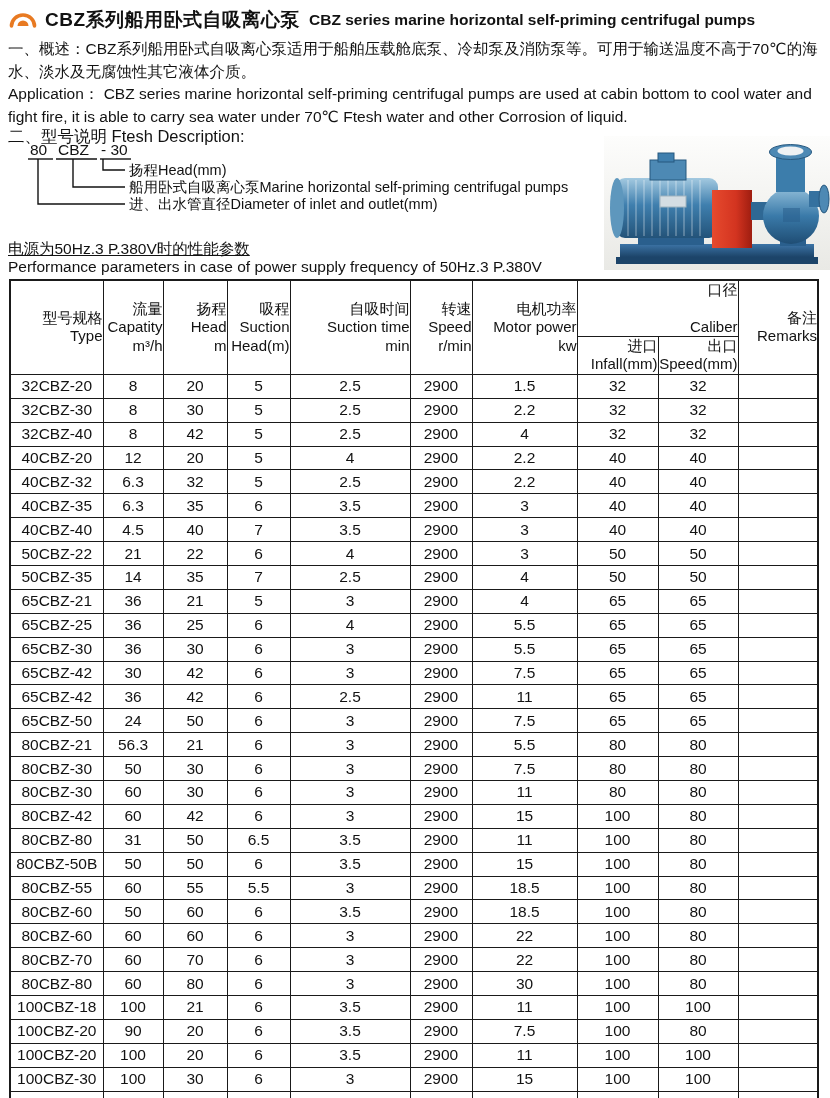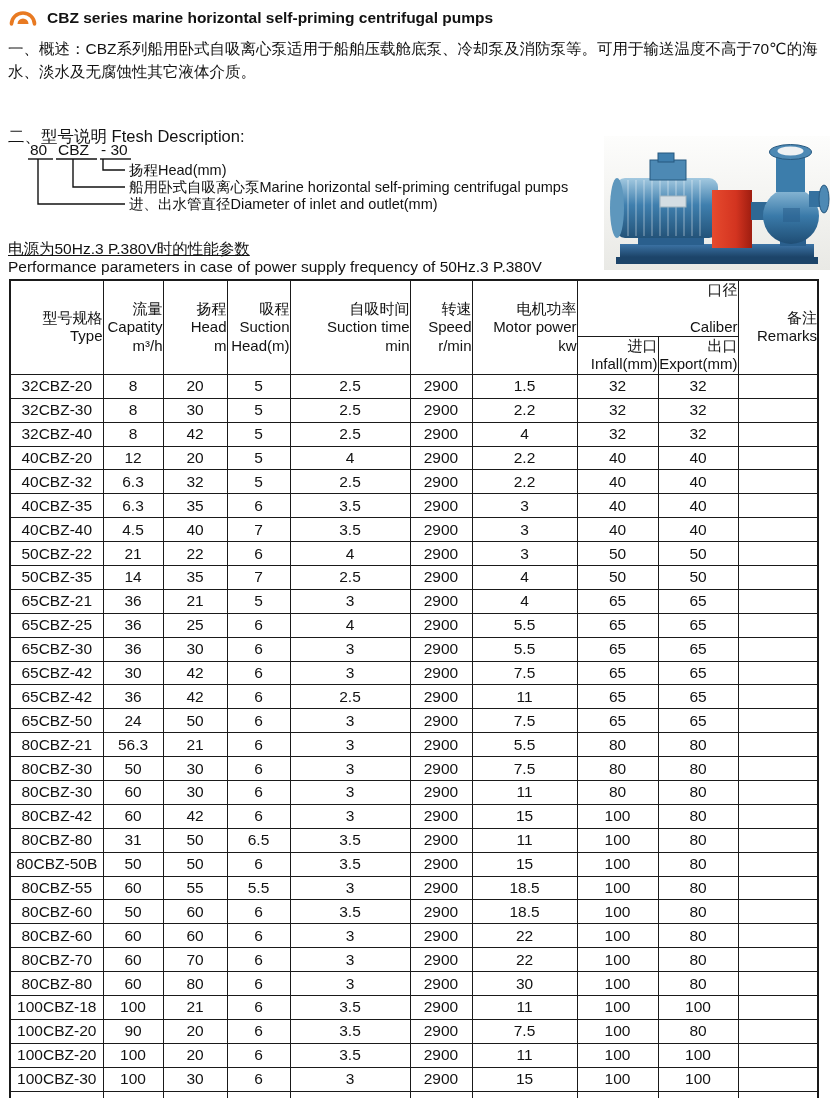--- a/index.html
+++ b/index.html
@@ -67,24 +67,26 @@
 </head>
 <body>
 
 <div class="page">
 
   <div class="title-row">
     <svg class="brand-icon" viewBox="0 0 30 22">
       <path d="M3.5,17 A11.5,11 0 0 1 26.5,17" fill="none" stroke="#e87a22" stroke-width="3.6" stroke-linecap="round"></path>
       <path d="M9.5,17 A5.5,5.5 0 0 1 20.5,17 Z" fill="#e87a22"></path>
     </svg>
+    <span class="title-zh">CBZ系列船用卧式自吸离心泵</span>
     <span class="title-en">CBZ series marine horizontal self-priming centrifugal pumps</span>
   </div>
 
   <p class="para overview-zh">一、概述：CBZ系列船用卧式自吸离心泵适用于船舶压载舱底泵、冷却泵及消防泵等。可用于输送温度不高于70℃的海水、淡水及无腐蚀性其它液体介质。</p>
+  <p class="para overview-en">Application：  CBZ series marine horizontal self-priming centrifugal pumps are used at cabin bottom to cool water and fight fire, it is able to carry sea water under 70℃ Ftesh water and other Corrosion of liquid.</p>
 
   <div class="sec-heading sec2">二、型号说明  Ftesh Description:</div>
 
   <svg class="model-diagram" width="600" height="82" viewBox="0 0 600 82">
     <text class="code-txt" x="5" y="12">80</text>
     <text class="code-txt" x="33" y="12">CBZ</text>
     <text class="code-txt" x="76" y="12">- 30</text>
 
     <path class="diagram-line" d="M3,16 H28"></path>
     <path class="diagram-line" d="M31,16 H72"></path>
@@ -229,21 +231,21 @@
           <span class="hline">Remarks</span>
         </th>
       </tr>
       <tr class="h2">
         <th>
           <span class="hline">进口</span>
           <span class="hline">Infall(mm)</span>
         </th>
         <th>
           <span class="hline">出口</span>
-          <span class="hline">Export(mm)</span>
+          <span class="hline">Speed(mm)</span>
         </th>
       </tr>
     </thead>
     <tbody>
         <tr>
           <td>32CBZ-20</td>
           <td>8</td>
           <td>20</td>
           <td>5</td>
           <td>2.5</td>

